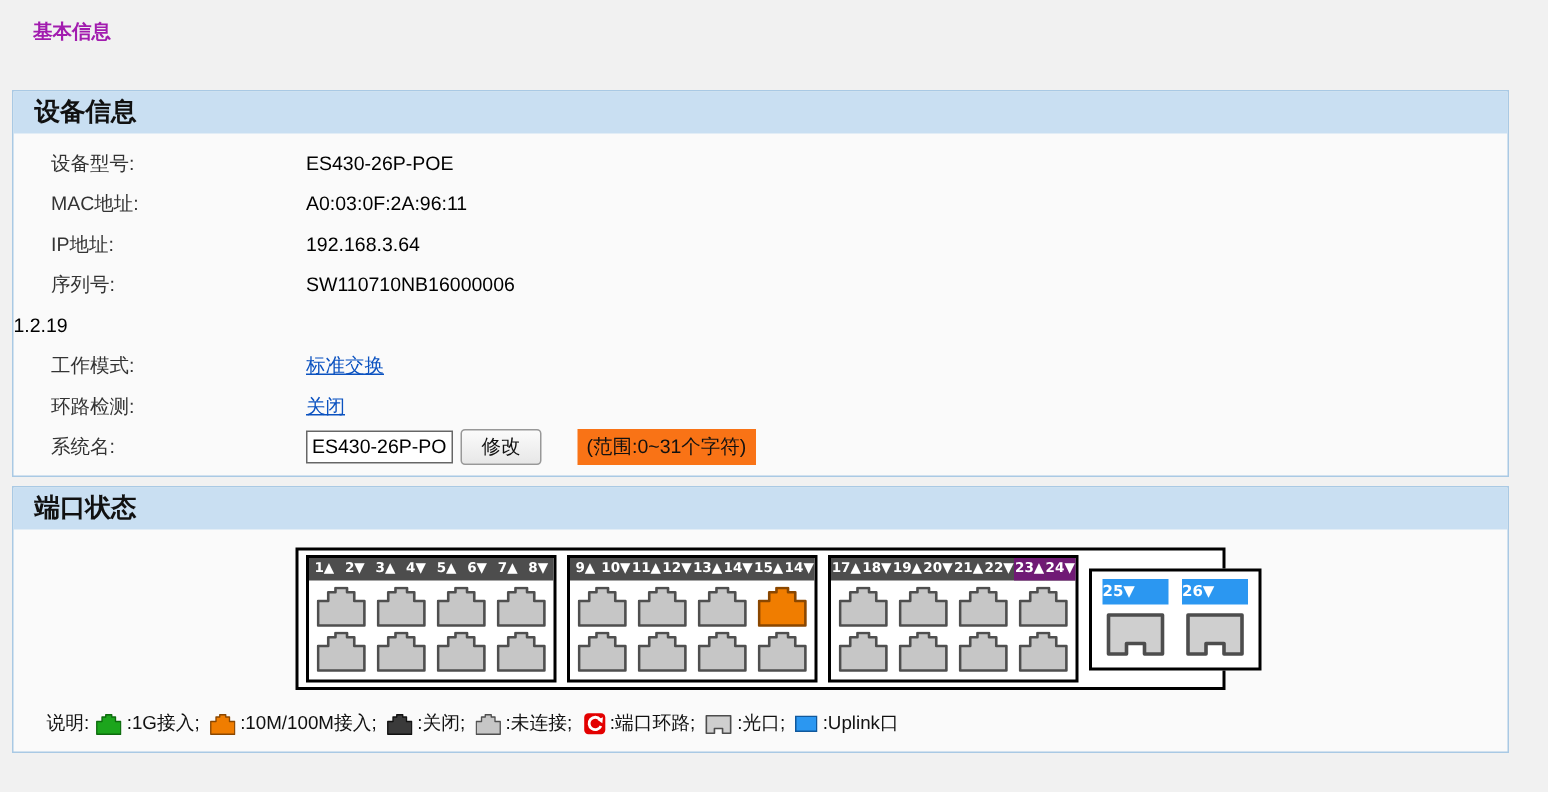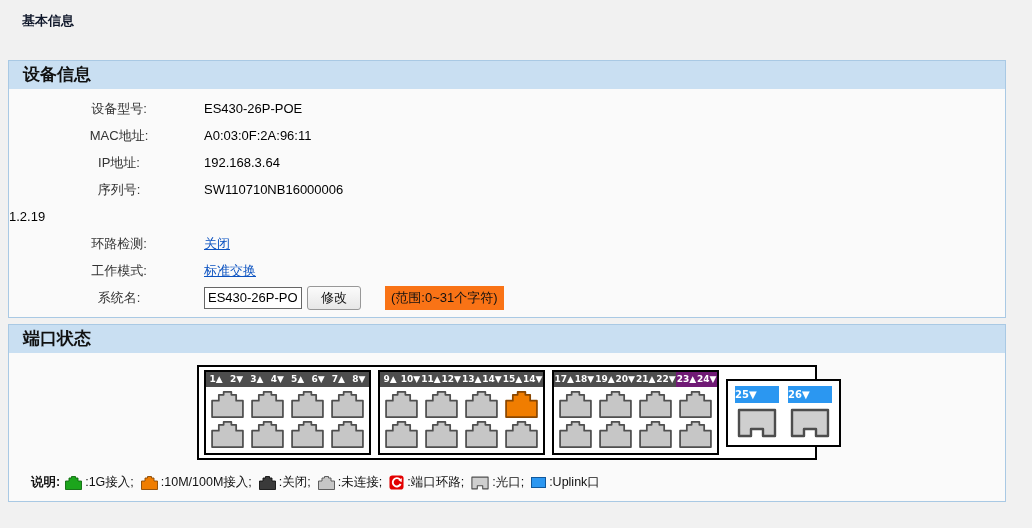--- a/index.html
+++ b/index.html
@@ -6,34 +6,34 @@
   body{
     width:1032px;height:528px;
     background:#f1f1f1;
     font-family:"Liberation Sans","DejaVu Sans",sans-serif;
     font-size:13px;color:#222;
     overflow:hidden;
   }
   .page-title{
     height:60px;box-sizing:border-box;
     padding:12px 0 0 22px;
-    font-weight:bold;font-size:13px;color:#0f172a;
+    font-weight:bold;font-size:13px;color:#a21caf;
   }
   .panel{
     margin:0 26px 6px 8px;
     border:1px solid #a9c9e4;
     background:#fafafa;
   }
   .panel-header{
     background:#c9dff2;height:28px;line-height:28px;
     padding-left:14px;font-weight:bold;font-size:17px;color:#111;
   }
   .device-body{padding:6px 0;}
   .row{display:flex;align-items:center;height:27px;}
-  .row-label{flex:0 0 195px;padding-left:25px;box-sizing:border-box;color:#333;text-align:center;}
+  .row-label{flex:0 0 195px;padding-left:25px;box-sizing:border-box;color:#333;}
   .row-value{color:#000;}
   a.value-link{color:#0b52c0;text-decoration:underline;cursor:pointer;}
   .sys-input{
     width:98px;height:22px;box-sizing:border-box;border:1px solid #666;
     padding:0 3px;font-family:inherit;font-size:13px;background:#fff;color:#000;
   }
   .modify-btn{
     margin-left:5px;height:24px;padding:0 13px;
     border:1px solid #989898;border-radius:3px;
     background:linear-gradient(#fbfbfb,#e7e7e7);
@@ -67,21 +67,21 @@
   .fiber-port{display:flex;flex-direction:column;align-items:center;}
   .fiber-label{
     width:44px;height:17px;background:#2b97f1;color:#fff;
     font-size:10px;font-weight:bold;line-height:17px;
     margin-bottom:5px;font-family:"DejaVu Sans",sans-serif;
   }
   .legend{
     display:flex;align-items:center;flex-wrap:nowrap;
     padding-left:22px;margin-top:14px;font-size:12.5px;color:#111;
   }
-  .legend .cap{font-weight:bold;margin-right:5px;text-align:right;}
+  .legend .cap{font-weight:normal;margin-right:5px;text-align:right;}
   .legend .li{display:flex;align-items:center;margin-right:7px;}
   .legend .li svg{margin-right:3px;}
 </style>
 </head>
 <body>
 
 <div class="page-title">基本信息</div>
 
 <section class="panel">
   <div class="panel-header">设备信息</div>
@@ -99,26 +99,26 @@
       <div class="row-value">192.168.3.64</div>
     </div>
     <div class="row">
       <div class="row-label">序列号:</div>
       <div class="row-value">SW110710NB16000006</div>
     </div>
     <div class="row">
       <div class="row-value">1.2.19</div>
     </div>
     <div class="row">
+      <div class="row-label">工作模式:</div>
+      <a class="value-link" href="#">标准交换</a>
+    </div>
+    <div class="row">
       <div class="row-label">环路检测:</div>
       <a class="value-link" href="#">关闭</a>
-    </div>
-    <div class="row">
-      <div class="row-label">工作模式:</div>
-      <a class="value-link" href="#">标准交换</a>
     </div>
     <div class="row">
       <div class="row-label">系统名:</div>
       <input class="sys-input" type="text" value="ES430-26P-POE" style="">
       <button class="modify-btn">修改</button>
       <span class="range-hint">(范围:0~31个字符)</span>
     </div>
   </div>
 </section>
 

